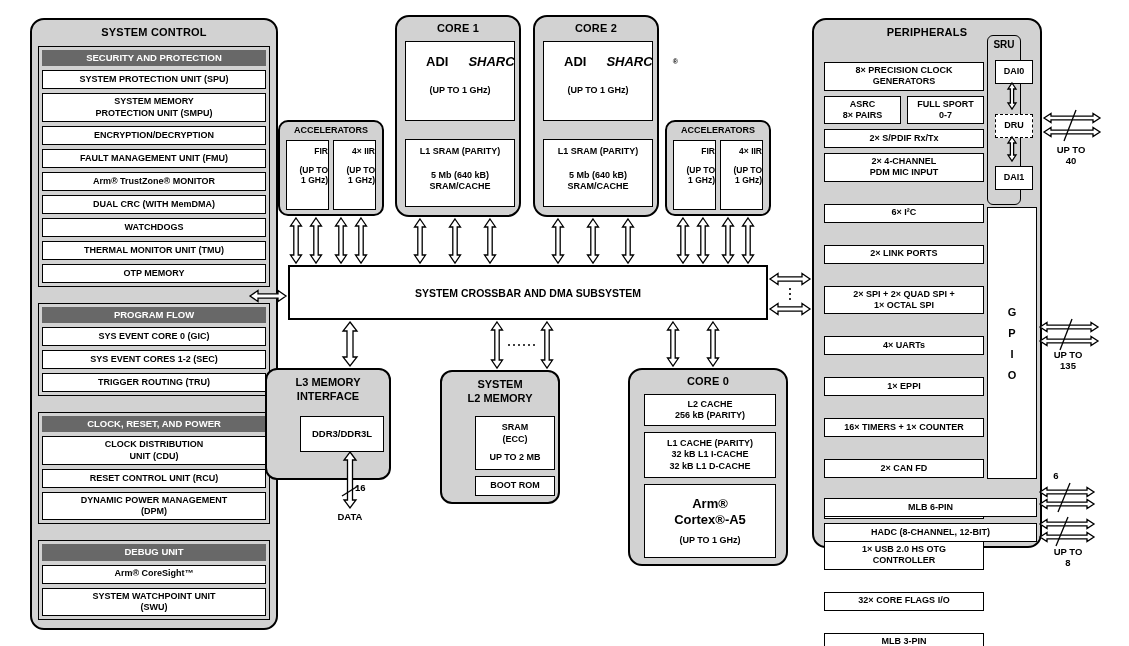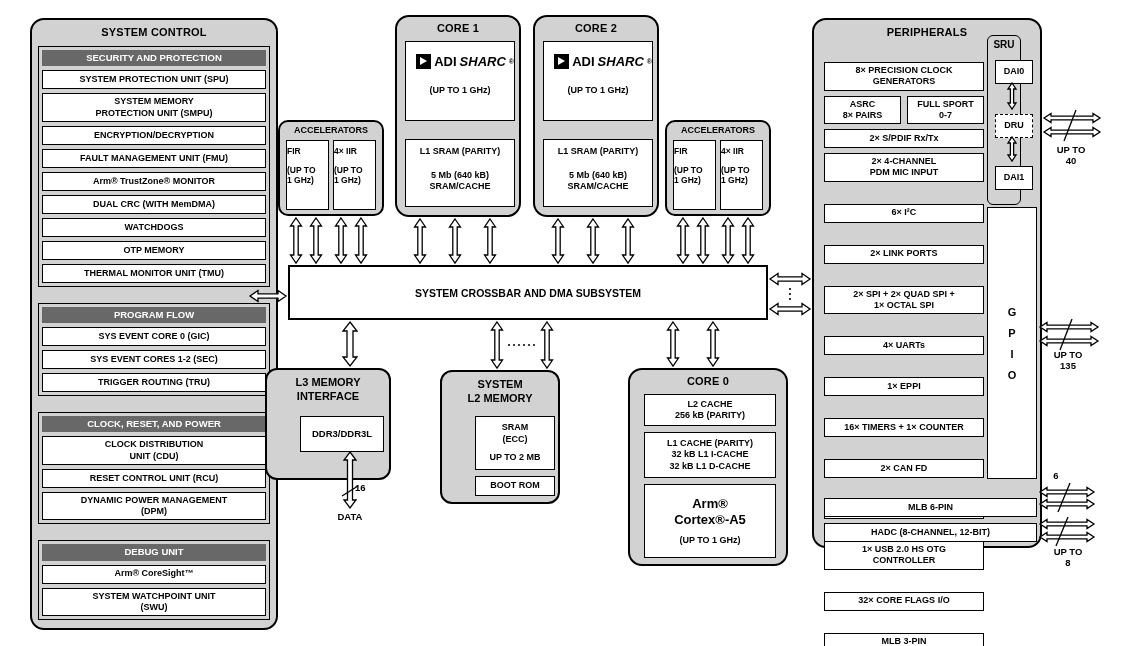--- a/index.html
+++ b/index.html
@@ -9,23 +9,23 @@
   .gray{background:#d2d2d2;border:2px solid #000;border-radius:14px}
   .wbox{background:#fff;border:1.5px solid #000;box-sizing:border-box}
   .blk-title{font-weight:bold;font-size:11px;text-align:center;color:#000;letter-spacing:.2px}
   .item{font-weight:bold;font-size:9px;line-height:1.25;text-align:center;display:flex;flex-direction:column;align-items:center;justify-content:center;white-space:pre-line;padding:2px 3px;min-height:19px;color:#000}
   .col{display:flex;flex-direction:column;gap:5px}
   .sec{border:1.5px solid #000;padding:3px;display:flex;flex-direction:column;gap:4px;background:#d2d2d2}
   .sh{background:#686868;color:#fff;font-size:9.5px;font-weight:bold;text-align:center;padding:3px 2px;line-height:1.1}
   .sc-body{position:absolute;left:6px;right:6px;top:26px;bottom:8px;display:flex;flex-direction:column;justify-content:space-between}
   .accel-title{font-weight:bold;font-size:9px;text-align:center;margin-top:3px}
   .accel-row{position:absolute;left:6px;top:18px;right:6px;display:flex;gap:4px}
-  .accel-unit{flex:1;height:70px;font-weight:bold;font-size:8.5px;text-align:center;display:flex;flex-direction:column;align-items:flex-start;justify-content:flex-start;padding-top:5px;line-height:1.2}
+  .accel-unit{flex:1;height:70px;font-weight:bold;font-size:8.5px;text-align:center;display:flex;flex-direction:column;align-items:flex-end;justify-content:flex-start;padding-top:5px;line-height:1.2}
   .accel-unit div:nth-child(2){margin-top:9px}
-  .logo-row{display:flex;align-items:center;justify-content:flex-end;gap:3px;margin-top:12px}
+  .logo-row{display:flex;align-items:center;justify-content:space-between;gap:20px;margin-top:12px}
   .adi-mark{width:15px;height:15px;background:#000;position:relative;display:inline-block}
   .adi-mark::after{content:"";position:absolute;left:4px;top:3px;border-top:4.5px solid transparent;border-bottom:4.5px solid transparent;border-left:7px solid #fff}
   .adi-text{font-weight:bold;font-size:13px}
   .sharc-text{font-weight:bold;font-style:italic;font-size:13px}
   .sup{font-size:7px;vertical-align:super;font-weight:bold}
   .speed{font-weight:bold;font-size:9px;text-align:center;margin-top:16px}
   .l1box{font-weight:bold;font-size:9px;text-align:center;line-height:1.3;padding-top:6px}
   .l1box .gap-line{margin-top:12px}
   .crossbar{display:flex;align-items:center;justify-content:center;font-weight:bold;font-size:10.5px;border-width:2px}
   .mem-title{font-weight:bold;font-size:11px;text-align:center;line-height:1.25;margin-top:6px}
@@ -50,22 +50,22 @@
         <div class="sh">SECURITY AND PROTECTION</div>
         <div class="col" style="gap:4px">
             <div class="item wbox">SYSTEM PROTECTION UNIT (SPU)</div>
             <div class="item wbox">SYSTEM MEMORY
 PROTECTION UNIT (SMPU)</div>
             <div class="item wbox">ENCRYPTION/DECRYPTION</div>
             <div class="item wbox">FAULT MANAGEMENT UNIT (FMU)</div>
             <div class="item wbox">Arm® TrustZone® MONITOR</div>
             <div class="item wbox">DUAL CRC (WITH MemDMA)</div>
             <div class="item wbox">WATCHDOGS</div>
+            <div class="item wbox">THERMAL MONITOR UNIT (TMU)</div>
             <div class="item wbox">OTP MEMORY</div>
-            <div class="item wbox">THERMAL MONITOR UNIT (TMU)</div>
           </div>
       </div>
       <div class="sec">
         <div class="sh">PROGRAM FLOW</div>
         <div class="col" style="gap:4px">
             <div class="item wbox">SYS EVENT CORE 0 (GIC)</div>
             <div class="item wbox">SYS EVENT CORES 1-2 (SEC)</div>
             <div class="item wbox">TRIGGER ROUTING (TRU)</div>
           </div>
       </div>

